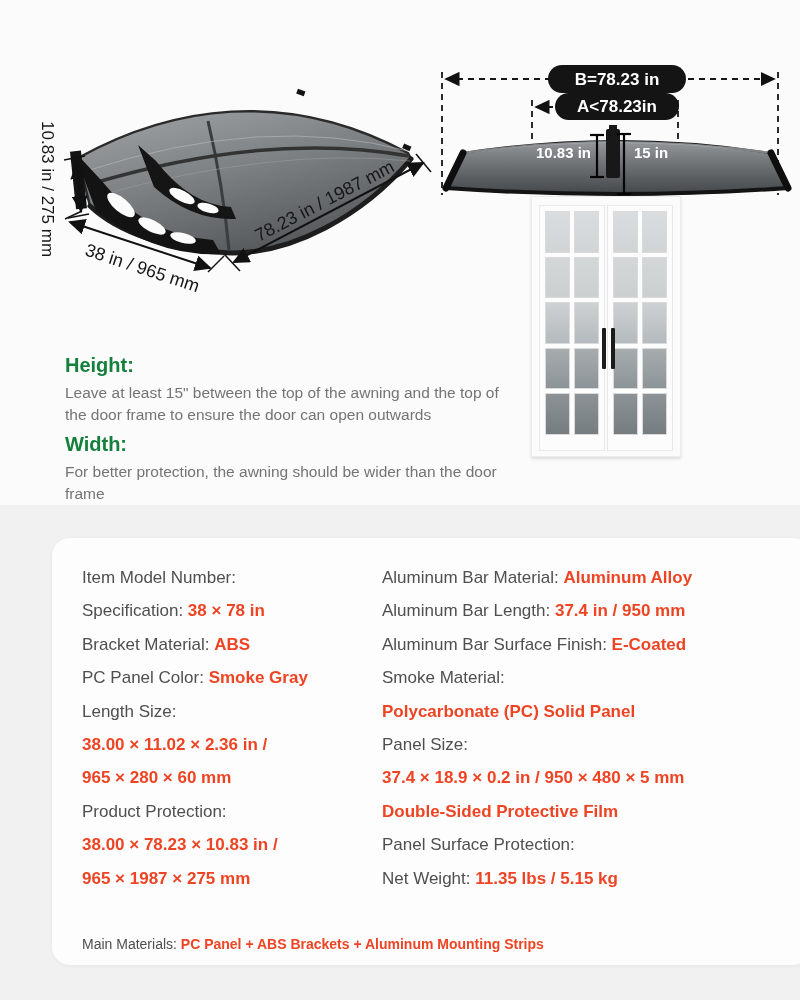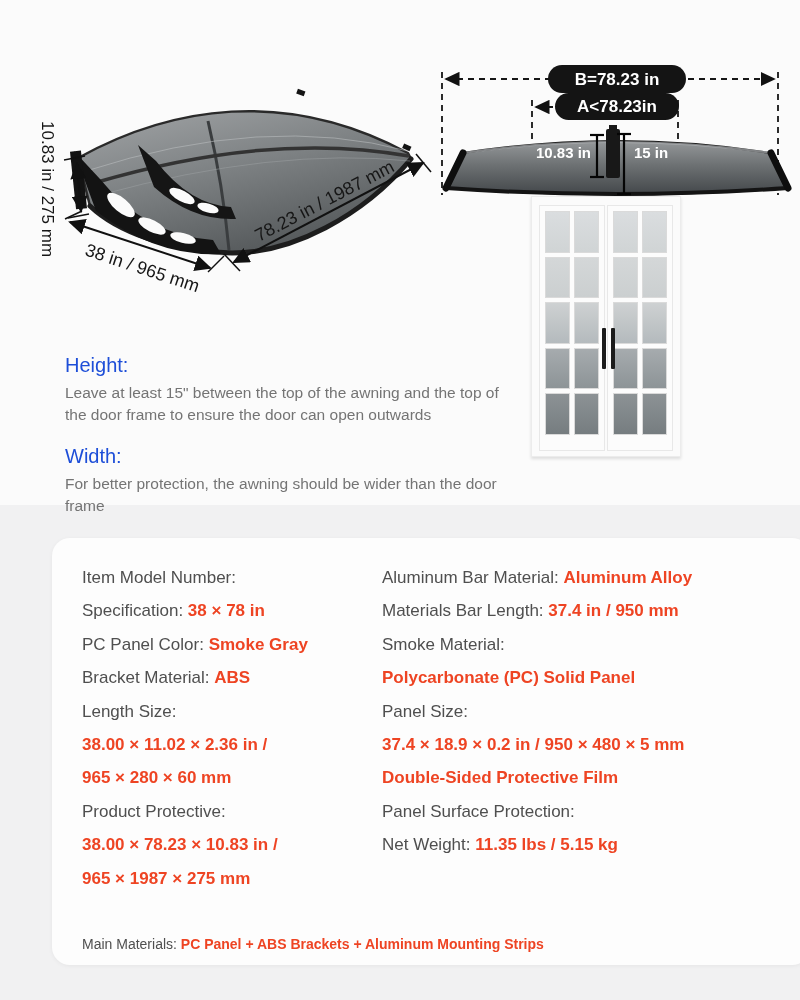--- a/index.html
+++ b/index.html
@@ -30,22 +30,22 @@
   .pane:nth-child(5),.pane:nth-child(6){background:linear-gradient(#ced1d2,#b4babd);}
   .pane:nth-child(7),.pane:nth-child(8){background:linear-gradient(#a6abae,#8d9497);}
   .pane:nth-child(9),.pane:nth-child(10){background:linear-gradient(#8c9295,#767d80);}
   .handle{position:absolute;width:4px;height:41px;top:131px;background:#1b1b1b;border-radius:1px;}
   .handle-left{left:70px;}
   .handle-right{left:79px;}
 
   
   .note{position:absolute;left:65px;width:440px;}
   .note-height{top:354px;}
-  .note-width{top:445px;}
-  .note-title{font-size:20px;font-weight:normal;color:#1d4ed8;}
+  .note-width{top:433px;}
+  .note-title{font-size:20px;font-weight:bold;color:#15803d;}
   .note-body{font-size:15.5px;color:#747474;line-height:22px;margin-top:5px;width:436px;}
 
   
   .spec-card{position:absolute;left:52px;top:538px;width:758px;height:427px;
              background:#fdfdfd;border-radius:18px;box-shadow:0 1px 4px rgba(0,0,0,.05);}
   .spec-col{position:absolute;top:27px;}
   .spec-col-left{left:30px;}
   .spec-col-right{left:330px;}
   .spec-row{height:33.4px;line-height:25px;white-space:nowrap;font-size:17px;}
   .spec-label{color:#4f4f4f;}
@@ -211,32 +211,33 @@
 </div>
 <div class="note note-width">
   <div class="note-title">Width:</div>
   <div class="note-body">For better protection, the awning should be wider than the door frame</div>
 </div>
 
 <div class="spec-card">
   <div class="spec-col spec-col-left">
       <div class="spec-row"><span class="spec-label">Item Model Number:</span><span class="spec-value"></span></div>
       <div class="spec-row"><span class="spec-label">Specification: </span><span class="spec-value">38 × 78 in</span></div>
+      <div class="spec-row"><span class="spec-label">Bracket Material: </span><span class="spec-value">ABS</span></div>
       <div class="spec-row"><span class="spec-label">PC Panel Color: </span><span class="spec-value">Smoke Gray</span></div>
-      <div class="spec-row"><span class="spec-label">Bracket Material: </span><span class="spec-value">ABS</span></div>
       <div class="spec-row"><span class="spec-label">Length Size:</span><span class="spec-value"></span></div>
       <div class="spec-row"><span class="spec-label"></span><span class="spec-value">38.00 × 11.02 × 2.36 in /</span></div>
       <div class="spec-row"><span class="spec-label"></span><span class="spec-value">965 × 280 × 60 mm</span></div>
-      <div class="spec-row"><span class="spec-label">Product Protective:</span><span class="spec-value"></span></div>
+      <div class="spec-row"><span class="spec-label">Product Protection:</span><span class="spec-value"></span></div>
       <div class="spec-row"><span class="spec-label"></span><span class="spec-value">38.00 × 78.23 × 10.83 in /</span></div>
       <div class="spec-row"><span class="spec-label"></span><span class="spec-value">965 × 1987 × 275 mm</span></div>
     </div>
   <div class="spec-col spec-col-right">
       <div class="spec-row"><span class="spec-label">Aluminum Bar Material: </span><span class="spec-value">Aluminum Alloy</span></div>
-      <div class="spec-row"><span class="spec-label">Materials Bar Length: </span><span class="spec-value">37.4 in / 950 mm</span></div>
+      <div class="spec-row"><span class="spec-label">Aluminum Bar Length: </span><span class="spec-value">37.4 in / 950 mm</span></div>
+      <div class="spec-row"><span class="spec-label">Aluminum Bar Surface Finish: </span><span class="spec-value">E-Coated</span></div>
       <div class="spec-row"><span class="spec-label">Smoke Material:</span><span class="spec-value"></span></div>
       <div class="spec-row"><span class="spec-label"></span><span class="spec-value">Polycarbonate (PC) Solid Panel</span></div>
       <div class="spec-row"><span class="spec-label">Panel Size:</span><span class="spec-value"></span></div>
       <div class="spec-row"><span class="spec-label"></span><span class="spec-value">37.4 × 18.9 × 0.2 in / 950 × 480 × 5 mm</span></div>
       <div class="spec-row"><span class="spec-label"></span><span class="spec-value">Double-Sided Protective Film</span></div>
       <div class="spec-row"><span class="spec-label">Panel Surface Protection:</span><span class="spec-value"></span></div>
       <div class="spec-row"><span class="spec-label">Net Weight: </span><span class="spec-value">11.35 lbs / 5.15 kg</span></div>
     </div>
   <div class="spec-bottom">
     <span class="spec-label">Main Materials: </span><span class="spec-value">PC Panel + ABS Brackets + Aluminum Mounting Strips</span>

